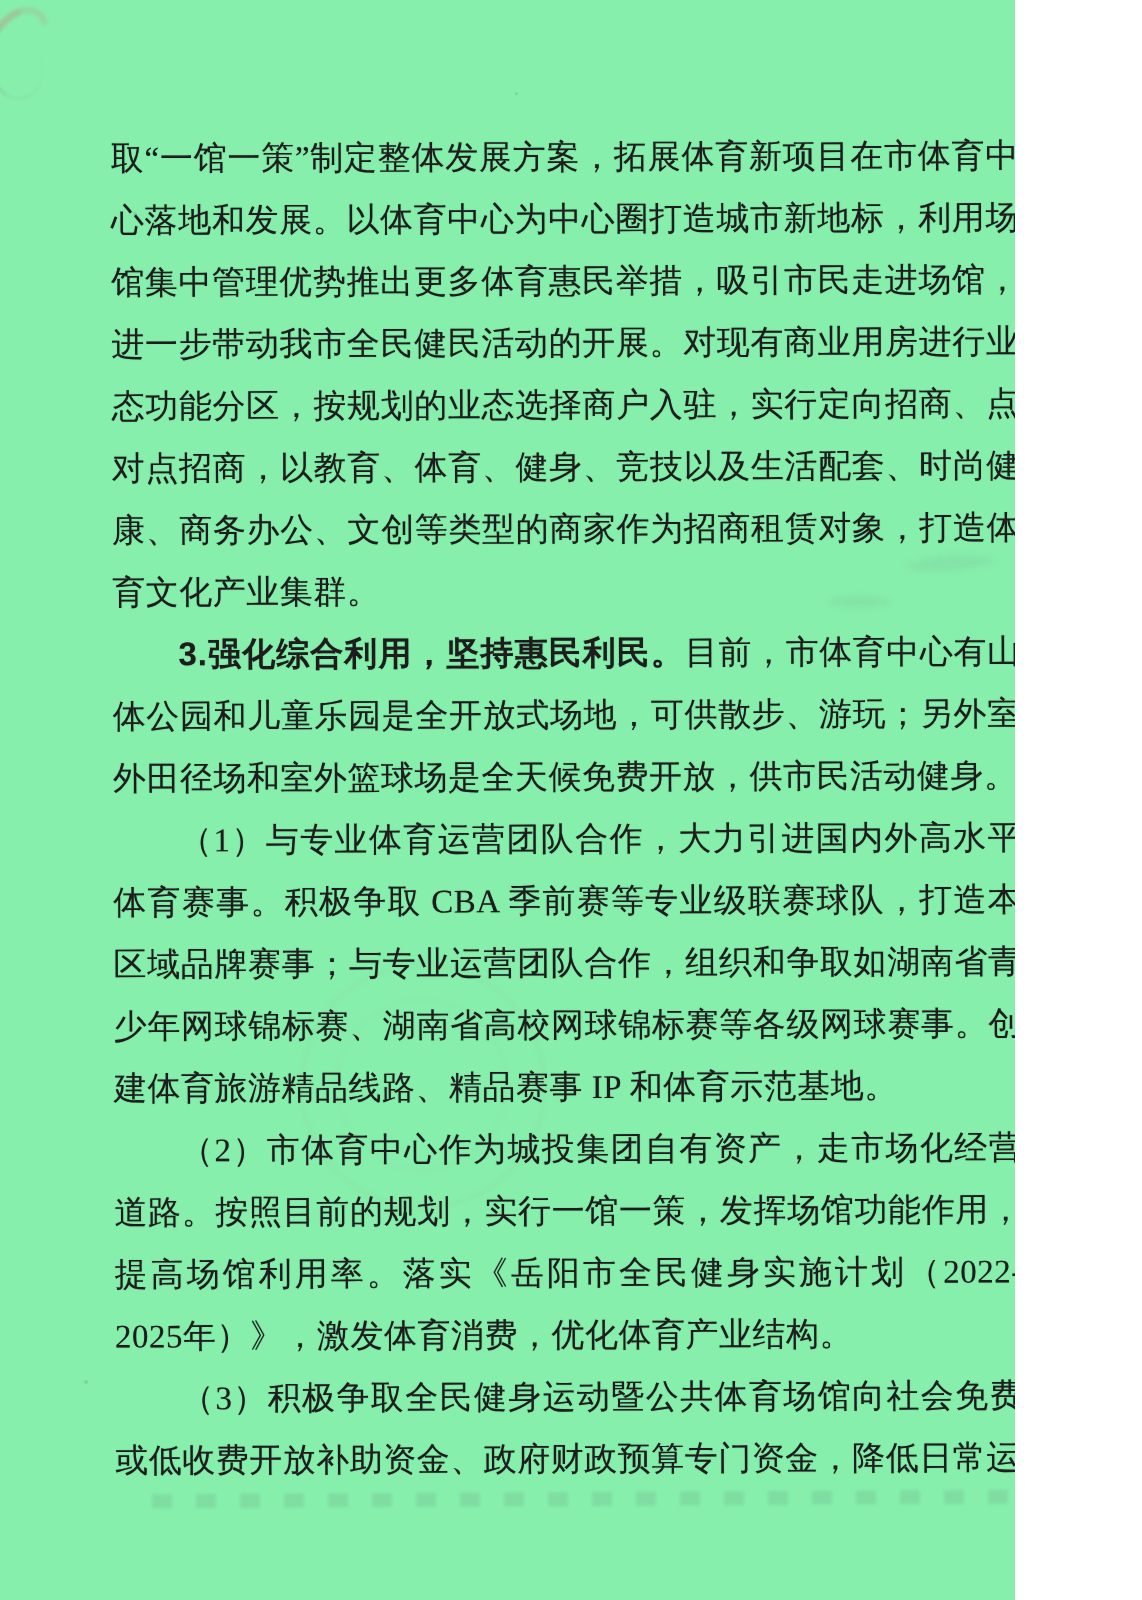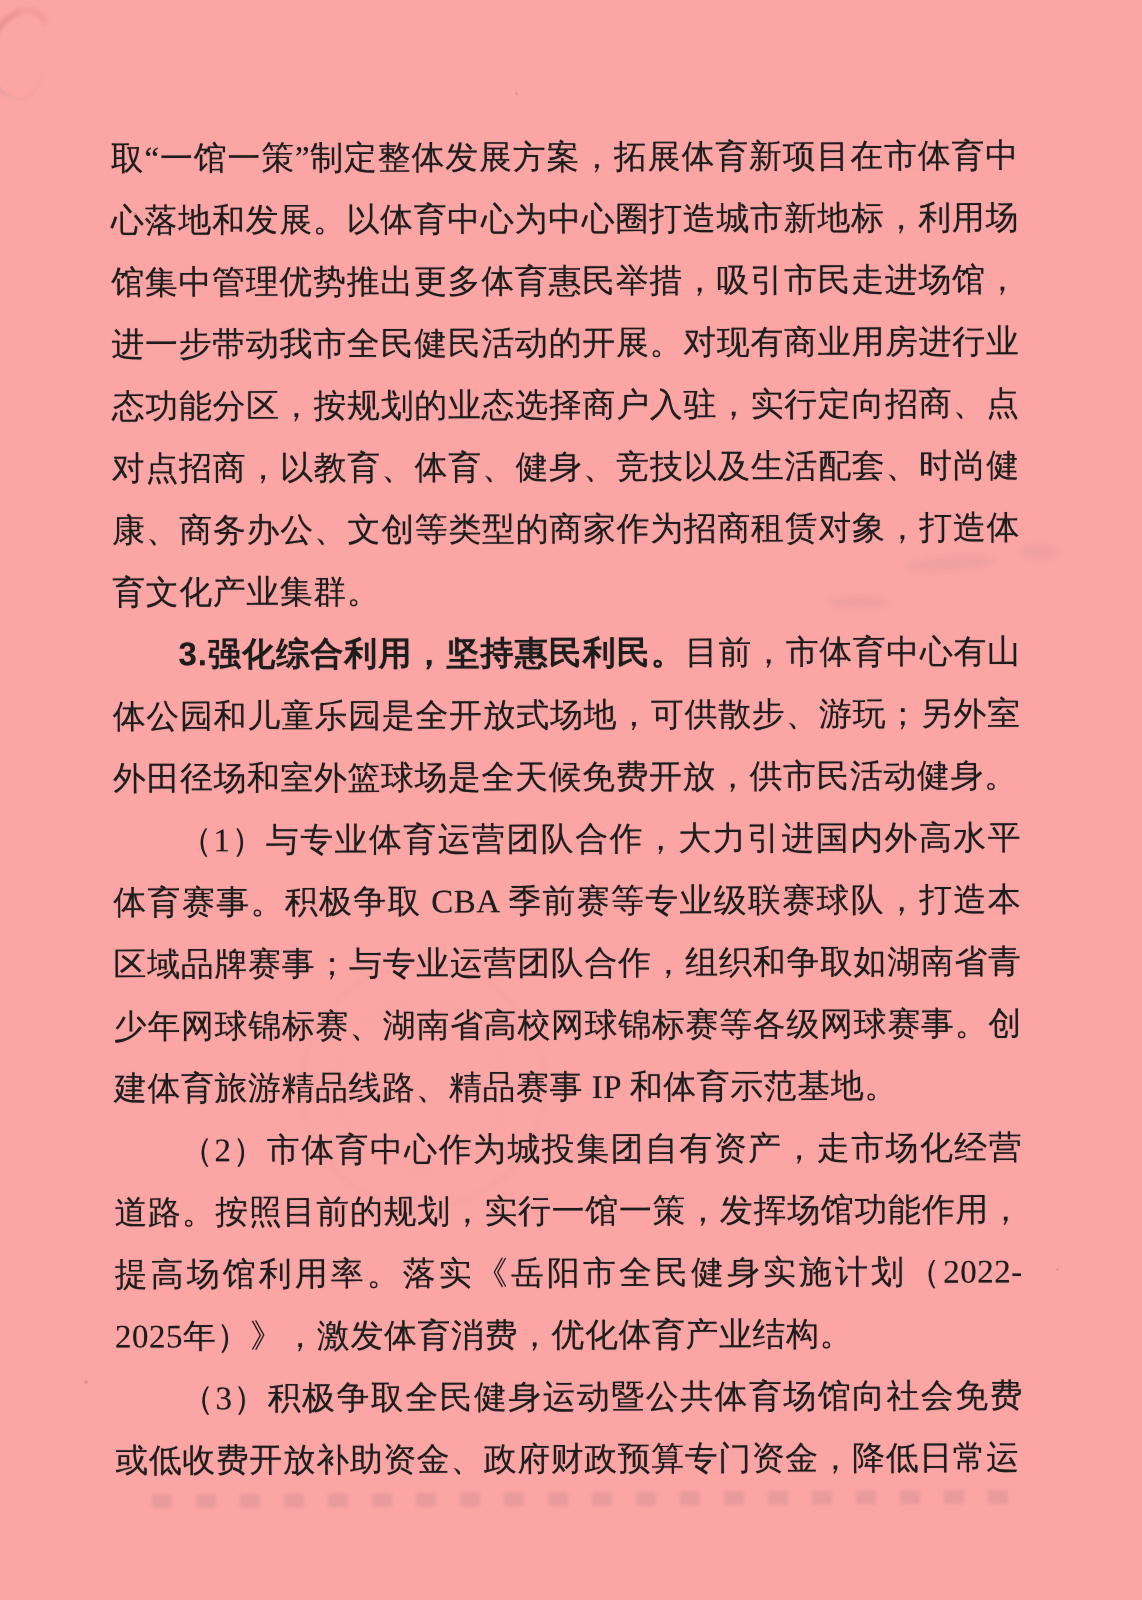--- a/index.html
+++ b/index.html
@@ -2,23 +2,23 @@
 <html lang="zh"><head>
 <meta charset="utf-8">
 <style>
   html, body {
     margin: 0;
     padding: 0;
     background: #ffffff;
   }
   .page {
     position: relative;
-    width: 1142px;
+    width: 1015px;
     height: 1600px;
-    background: #fca5a5;
+    background: #86efac;
     overflow: hidden;
   }
   
   .text-block {
     position: absolute;
     left: 113px;
     top: 126px;
     width: 908px;
     font-family: "Liberation Serif", "DejaVu Serif", serif;
     font-size: 33px;

